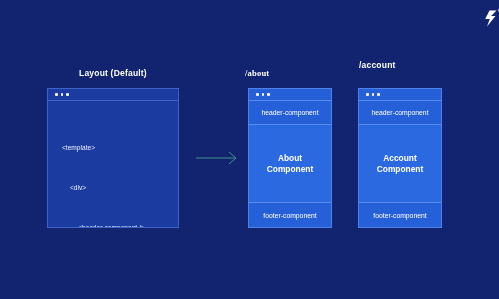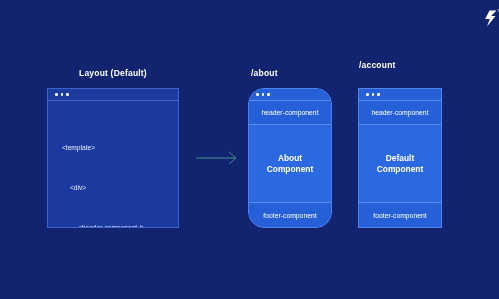--- a/index.html
+++ b/index.html
@@ -39,21 +39,21 @@
   
   .col-title {
     position: absolute;
     font-size: 8.5px;
     font-weight: bold;
     color: #ffffff;
     letter-spacing: 0.2px;
     white-space: nowrap;
   }
   #title-layout  { left: 79px;  top: 68px; }
-  #title-about   { left: 251px; top: 68px; }
+  #title-about   { left: 245px; top: 68px; font-family: Liberation Serif, serif; }
   #title-account { left: 359px; top: 60px; }
 
   
   .window {
     position: absolute;
     box-sizing: border-box;
     overflow: hidden;
   }
   .dotsbar {
     position: relative;
@@ -98,21 +98,21 @@
 
   
   .page-window {
     width: 84px;
     height: 140px;
     background: #2560d8;
     border: 1px solid #4f82e8;
     display: flex;
     flex-direction: column;
   }
-  #about-window   { left: 248px; top: 88px; border-radius: 16px; }
+  #about-window   { left: 248px; top: 88px; }
   #account-window { left: 358px; top: 88px; }
 
   .page-window .dotsbar {
     background: #2560d8;
     border-bottom: 1px solid #5a8bec;
     flex: 0 0 auto;
   }
   .band {
     display: flex;
     align-items: center;
@@ -209,20 +209,20 @@
 
   <div class="window page-window" id="account-window">
     <div class="dotsbar">
       <span class="dot"></span>
       <span class="dot"></span>
       <span class="dot"></span>
     </div>
     <div class="band band-header">header-component</div>
     <div class="band band-body">
       <span>
-        <span>Default</span><br>
+        <span>Account</span><br>
         <span>Component</span>
       </span>
     </div>
     <div class="band band-footer">footer-component</div>
   </div>
 
 </div>
 
 </body></html>

